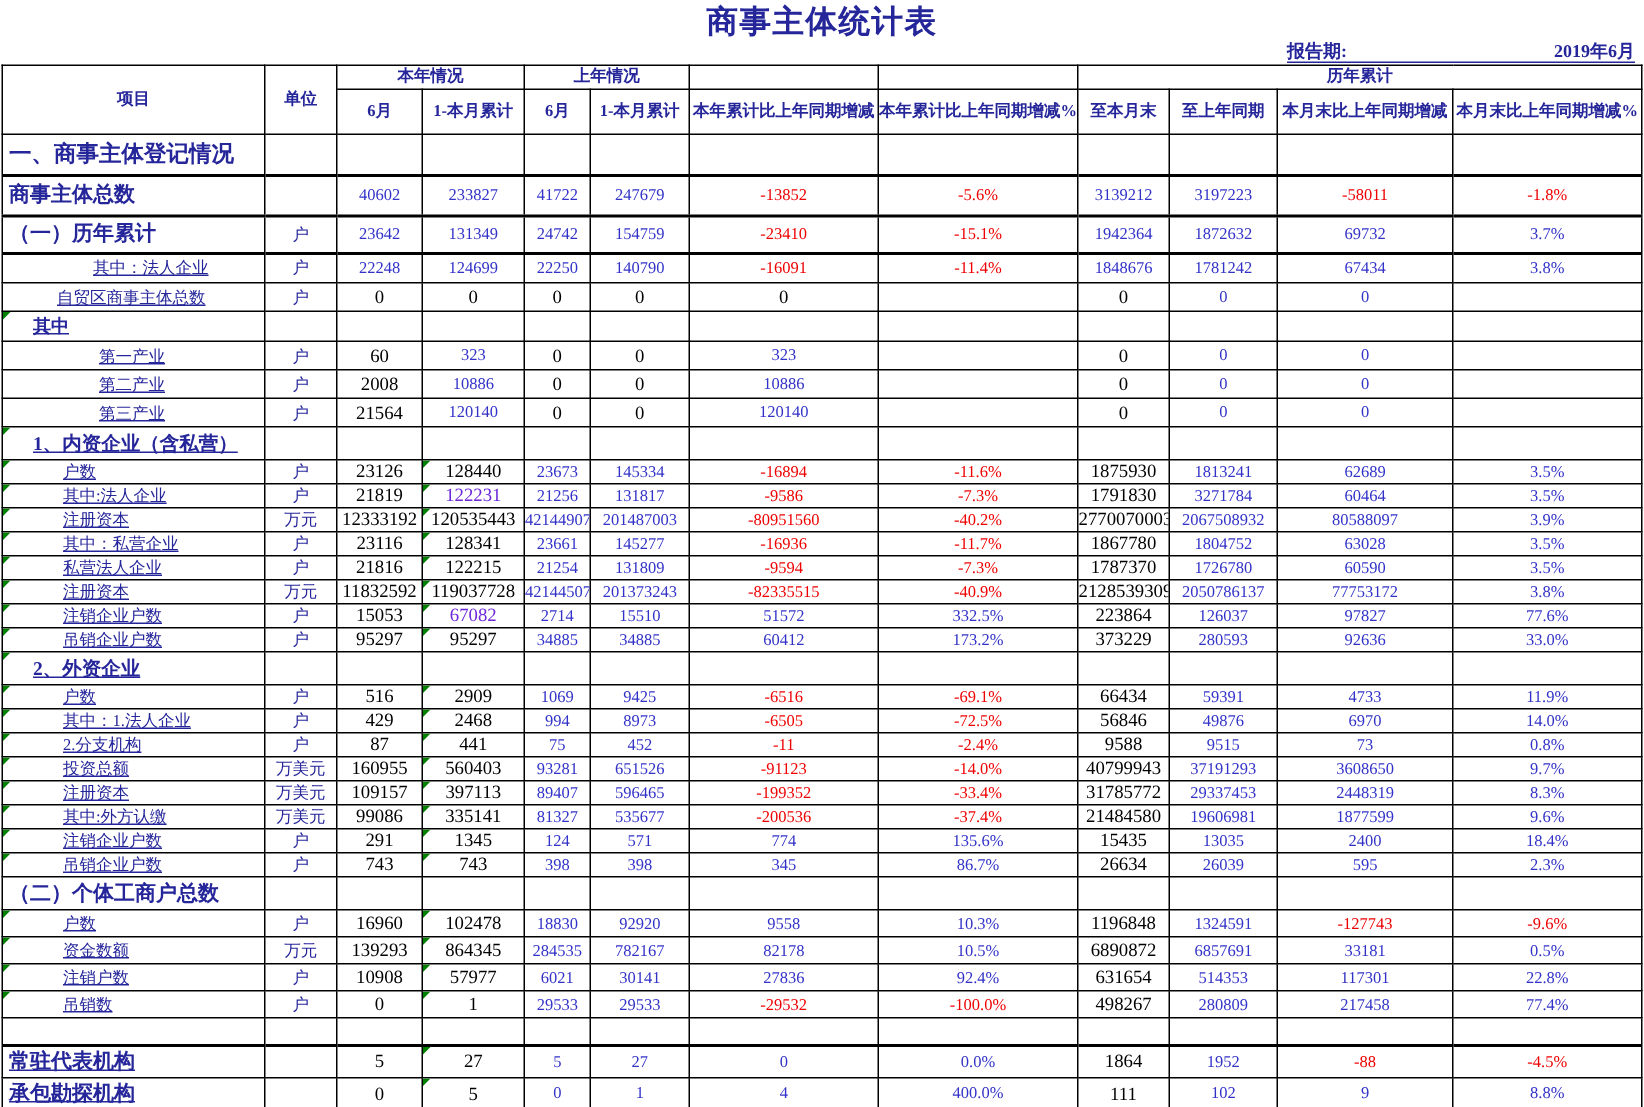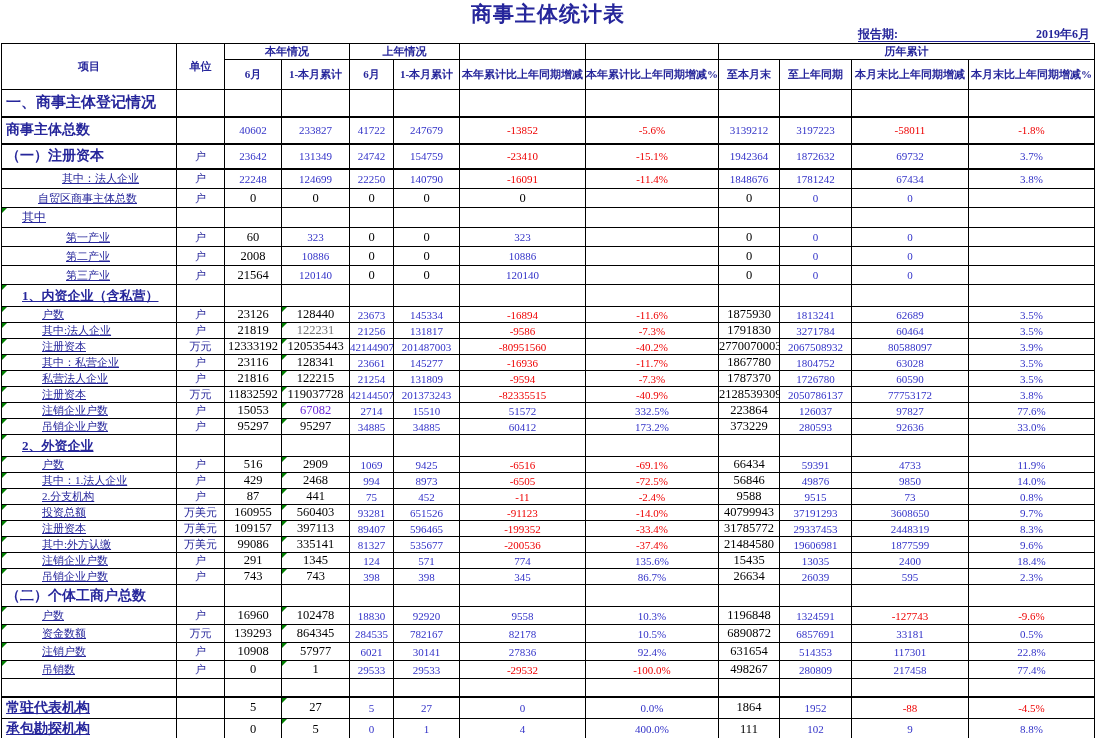--- a/index.html
+++ b/index.html
@@ -18,21 +18,21 @@
     color:#26269B;font-size:12px;font-weight:bold;line-height:14px;
   }
   table{border-collapse:collapse;table-layout:fixed;width:1093px;margin:1px 0 0 1px;}
   th,td{border:1px solid #000;padding:0;overflow:hidden;white-space:nowrap;position:relative;}
   thead th{color:#26269B;font-size:11px;font-weight:bold;text-align:center;line-height:1.1;}
   td.lbl{text-align:left;color:#26269B;vertical-align:middle;}
   td.unit{color:#26269B;font-size:11px;text-align:center;}
   .s-h1{font-size:15px;font-weight:bold;}
   .s-h2{font-size:14px;font-weight:bold;}
   .s-h3{font-size:13px;font-weight:bold;margin-top:44px;}
-  .s-n2{font-size:12px;font-weight:normal;}
+  .s-n2{font-size:12px;font-weight:bold;}
   .s-n{font-size:11px;font-weight:normal;}
   .ul{text-decoration:underline;}
   td.num{font-size:11px;text-align:center;vertical-align:middle;}
   td.num.big{font-size:12.5px;}
   .tri{position:absolute;top:0;left:0;width:0;height:0;
        border-top:5px solid #008000;border-right:5px solid transparent;}
   tr.bb2 td{border-bottom-width:2px;}
   tr.bt2 td{border-top-width:2px;}
   tbody tr:last-child td{border-bottom-width:2px;}
 </style>
@@ -107,21 +107,21 @@
         <td class="num" style="color:#3232C8">41722</td>
         <td class="num" style="color:#3232C8">247679</td>
         <td class="num" style="color:#EE0000">-13852</td>
         <td class="num" style="color:#EE0000">-5.6%</td>
         <td class="num" style="color:#3232C8">3139212</td>
         <td class="num" style="color:#3232C8">3197223</td>
         <td class="num" style="color:#EE0000">-58011</td>
         <td class="num" style="color:#EE0000">-1.8%</td>
       </tr>
       <tr class="bb2" style="height:25px">
-        <td class="lbl s-h2" style="padding-left:4px"><span class="">（一）注册资本</span></td>
+        <td class="lbl s-h2" style="padding-left:4px"><span class="">（一）历年累计</span></td>
         <td class="unit">户</td>
         <td class="num" style="color:#3232C8">23642</td>
         <td class="num" style="color:#3232C8">131349</td>
         <td class="num" style="color:#3232C8">24742</td>
         <td class="num" style="color:#3232C8">154759</td>
         <td class="num" style="color:#EE0000">-23410</td>
         <td class="num" style="color:#EE0000">-15.1%</td>
         <td class="num" style="color:#3232C8">1942364</td>
         <td class="num" style="color:#3232C8">1872632</td>
         <td class="num" style="color:#3232C8">69732</td>
@@ -236,21 +236,21 @@
         <td class="num" style="color:#EE0000">-11.6%</td>
         <td class="num big" style="color:#000000">1875930</td>
         <td class="num" style="color:#3232C8">1813241</td>
         <td class="num" style="color:#3232C8">62689</td>
         <td class="num" style="color:#3232C8">3.5%</td>
       </tr>
       <tr class="" style="height:15px">
         <td class="lbl s-n" style="padding-left:40px"><span class="tri"></span><span class="ul">其中:法人企业</span></td>
         <td class="unit">户</td>
         <td class="num big" style="color:#000000">21819</td>
-        <td class="num big" style="color:#737373"><span class="tri"></span>122231</td>
+        <td class="num big" style="color:#6d28d9"><span class="tri"></span>122231</td>
         <td class="num" style="color:#3232C8">21256</td>
         <td class="num" style="color:#3232C8">131817</td>
         <td class="num" style="color:#EE0000">-9586</td>
         <td class="num" style="color:#EE0000">-7.3%</td>
         <td class="num big" style="color:#000000">1791830</td>
         <td class="num" style="color:#3232C8">3271784</td>
         <td class="num" style="color:#3232C8">60464</td>
         <td class="num" style="color:#3232C8">3.5%</td>
       </tr>
       <tr class="" style="height:15px">
@@ -369,21 +369,21 @@
         <td class="lbl s-n" style="padding-left:40px"><span class="tri"></span><span class="ul">其中：1.法人企业</span></td>
         <td class="unit">户</td>
         <td class="num big" style="color:#000000">429</td>
         <td class="num big" style="color:#000000"><span class="tri"></span>2468</td>
         <td class="num" style="color:#3232C8">994</td>
         <td class="num" style="color:#3232C8">8973</td>
         <td class="num" style="color:#EE0000">-6505</td>
         <td class="num" style="color:#EE0000">-72.5%</td>
         <td class="num big" style="color:#000000">56846</td>
         <td class="num" style="color:#3232C8">49876</td>
-        <td class="num" style="color:#3232C8">9850</td>
+        <td class="num" style="color:#3232C8">6970</td>
         <td class="num" style="color:#3232C8">14.0%</td>
       </tr>
       <tr class="" style="height:15px">
         <td class="lbl s-n" style="padding-left:40px"><span class="tri"></span><span class="ul">2.分支机构</span></td>
         <td class="unit">户</td>
         <td class="num big" style="color:#000000">87</td>
         <td class="num big" style="color:#000000"><span class="tri"></span>441</td>
         <td class="num" style="color:#3232C8">75</td>
         <td class="num" style="color:#3232C8">452</td>
         <td class="num" style="color:#EE0000">-11</td>

